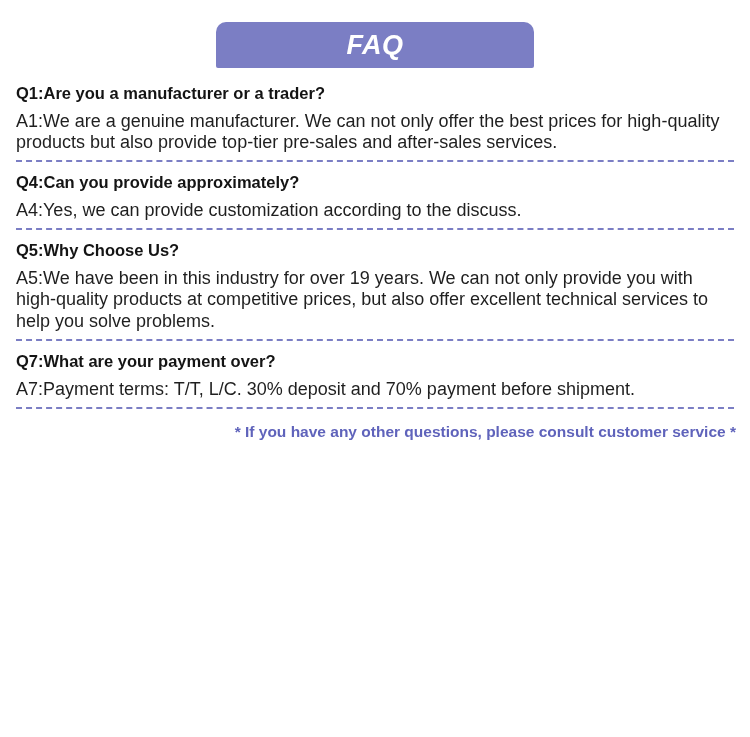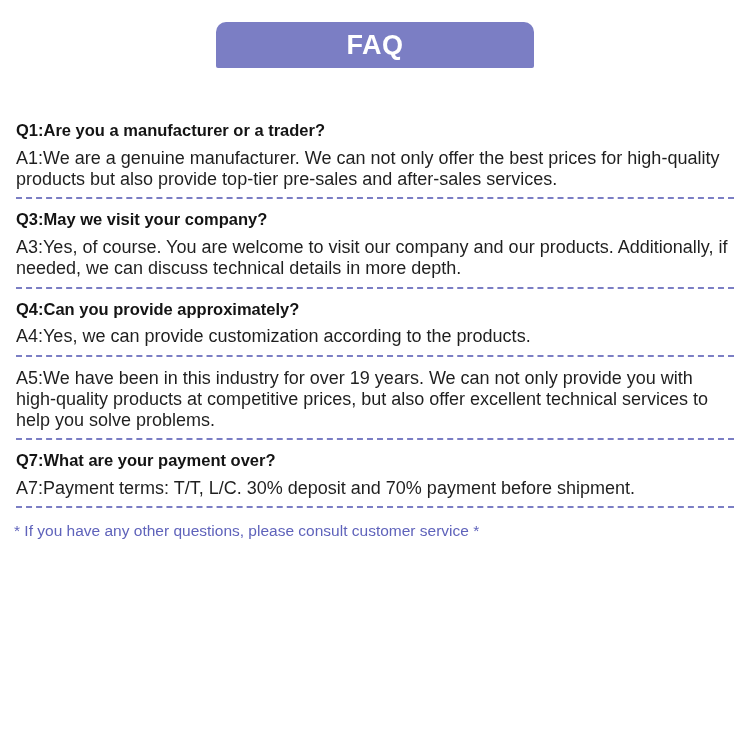--- a/index.html
+++ b/index.html
@@ -32,24 +32,24 @@
     height: 46px;
     background: #7b7ec4;
     border-radius: 10px 10px 2px 2px;
     display: flex;
     align-items: center;
     justify-content: center;
     color: #ffffff;
     font-size: 27px;
     font-weight: bold;
     letter-spacing: 0.5px;
+    font-style: italic;
   }
   .faq-list {
     padding: 0 2px;
-    margin-top: 37px;
   }
   .faq-item {
     padding-bottom: 7px;
     border-bottom: 2px dashed #7b7ec4;
     margin-bottom: 11px;
   }
   .faq-q {
     font-size: 16.5px;
     font-weight: bold;
     color: #141414;
@@ -57,24 +57,24 @@
     line-height: 1.2;
   }
   .faq-a {
     font-size: 18px;
     color: #1f1f1f;
     margin: 0;
     line-height: 1.18;
     max-width: 722px;
   }
   .footer-note {
-    text-align: left;
+    text-align: right;
     color: #5f63bb;
     font-size: 15.5px;
-    font-weight: normal;
+    font-weight: bold;
     margin-top: 14px;
   }
 </style>
 </head>
 <body>
 
 <div class="page">
 
   <div class="header">
     <div class="faq-banner">
@@ -83,31 +83,28 @@
   </div>
 
   <div class="faq-list">
 
     <div class="faq-item">
       <p class="faq-q">Q1:Are you a manufacturer or a trader?</p>
       <p class="faq-a">A1:We are a genuine manufacturer. We can not only offer the best prices for high-quality products but also provide top-tier pre-sales and after-sales services.</p>
     </div>
 
 
+
     <div class="faq-item">
-      <p class="faq-q">Q3:May we visit your company?</p>
-      <p class="faq-a">A3:Yes, of course. You are welcome to visit our company and our products. Additionally, if needed, we can discuss technical details in more depth.</p>
+      <p class="faq-q">Q4:Can you provide approximately?</p>
+      <p class="faq-a">A4:Yes, we can provide customization according to the discuss.</p>
     </div>
 
     <div class="faq-item">
-      <p class="faq-q">Q4:Can you provide approximately?</p>
-      <p class="faq-a">A4:Yes, we can provide customization according to the products.</p>
-    </div>
-
-    <div class="faq-item">
+      <p class="faq-q">Q5:Why Choose Us?</p>
       <p class="faq-a">A5:We have been in this industry for over 19 years. We can not only provide you with high-quality products at competitive prices, but also offer excellent technical services to help you solve problems.</p>
     </div>
 
 
     <div class="faq-item">
       <p class="faq-q">Q7:What are your payment over?</p>
       <p class="faq-a">A7:Payment terms: T/T, L/C. 30% deposit and 70% payment before shipment.</p>
     </div>
 
   </div>

